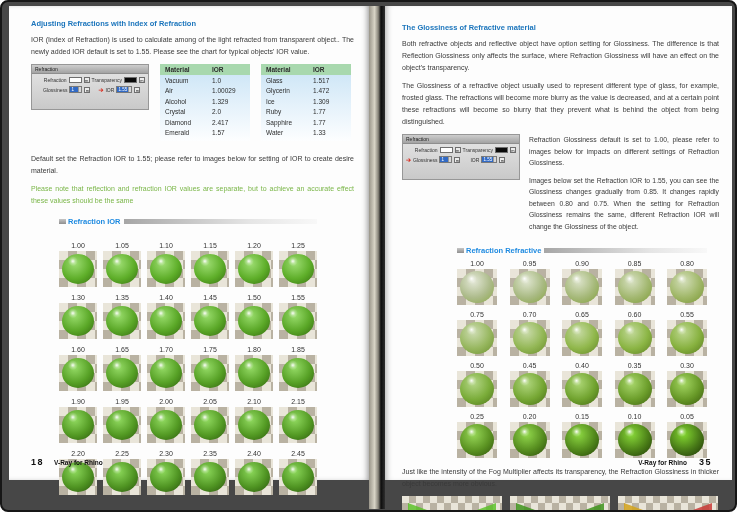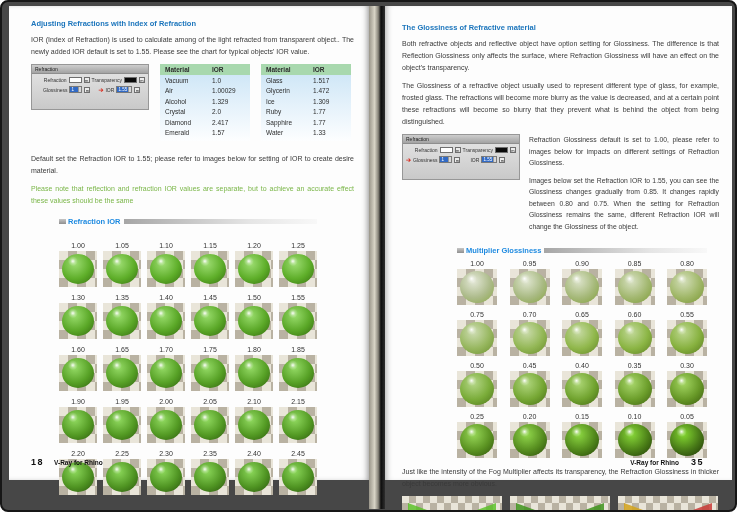--- a/index.html
+++ b/index.html
@@ -81,21 +81,21 @@
 
   
   .examples { display:flex; gap:8px; margin-top:4px; }
   .example { margin:0; width:100px; }
   .ex-img { width:100px; height:50px;
     background-size:14px 14px; background-position:0 0, 7px 7px; }
 
   
   .footer { position:absolute; bottom:13px; display:flex; align-items:baseline; }
   .footer-left { left:22px; }
-  .footer-right { right:28px; }
+  .footer-right { right:20px; }
   .pagenum { font-size:9px; font-weight:bold; color:#111; letter-spacing:1.5px; }
   .foot-title { font-size:6.5px; font-weight:bold; color:#111; }
   .footer-left .foot-title { margin-left:10px; }
   .footer-right .foot-title { margin-right:12px; }
 </style>
 </head>
 <body>
 
 <div class="frame">
 
@@ -430,21 +430,21 @@
         </div>
       </div>
       <div class="rp-sidecol">
         <p class="para" style="font-size:6.8px; line-height:11.5px;">Refraction Glossiness default is set to 1.00, please refer to images below for impacts on different settings of Refraction Glossiness.</p>
         <p class="para" style="font-size:6.8px; line-height:11.5px;">Images below set the Refraction IOR to 1.55, you can see the Glossiness changes gradually from 0.85. It changes rapidly between 0.80 and 0.75. When the setting for Refraction Glossiness remains the same, different Refraction IOR will change the Glossiness of the object.</p>
       </div>
     </div>
 
     <div class="section-bar bar-right">
       <span class="sb-pre"></span>
-      <span class="sb-title">Multiplier Glossiness</span>
+      <span class="sb-title">Refraction Refractive</span>
       <span class="sb-line"></span>
     </div>
     <div class="sphere-grid" id="grid-right">
         <div class="cell">
           <div class="cell-label">1.00</div>
           <div class="cell-img checker">
             <div class="ball" style="background: radial-gradient(circle at 34% 24%, rgba(255, 255, 255, 0.95) 0%, rgba(255, 255, 255, 0.3) 8%, rgba(255, 255, 255, 0) 16%), radial-gradient(circle at 40% 32%, rgb(228, 232, 216) 0%, rgb(173, 187, 139) 55%, rgb(141, 169, 76) 96%);"></div>
           </div>
         </div>
         <div class="cell">

